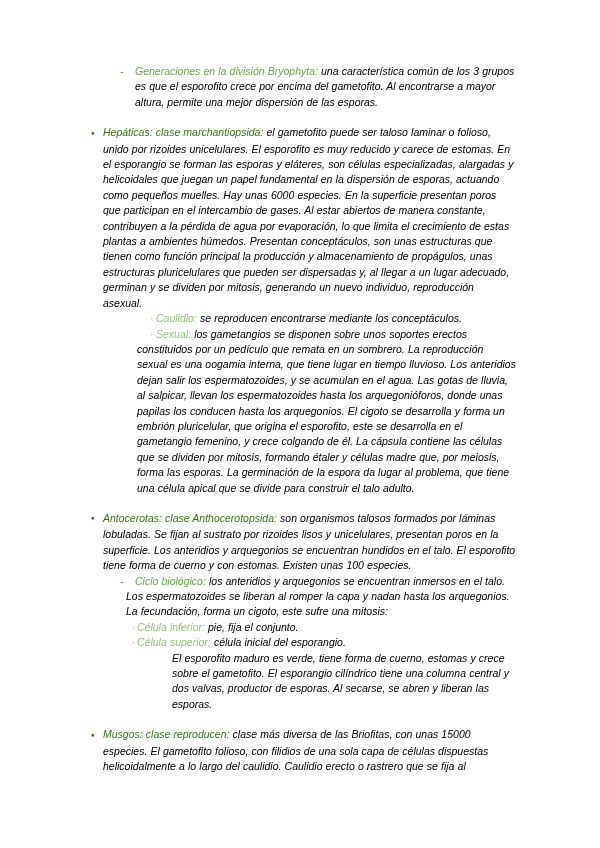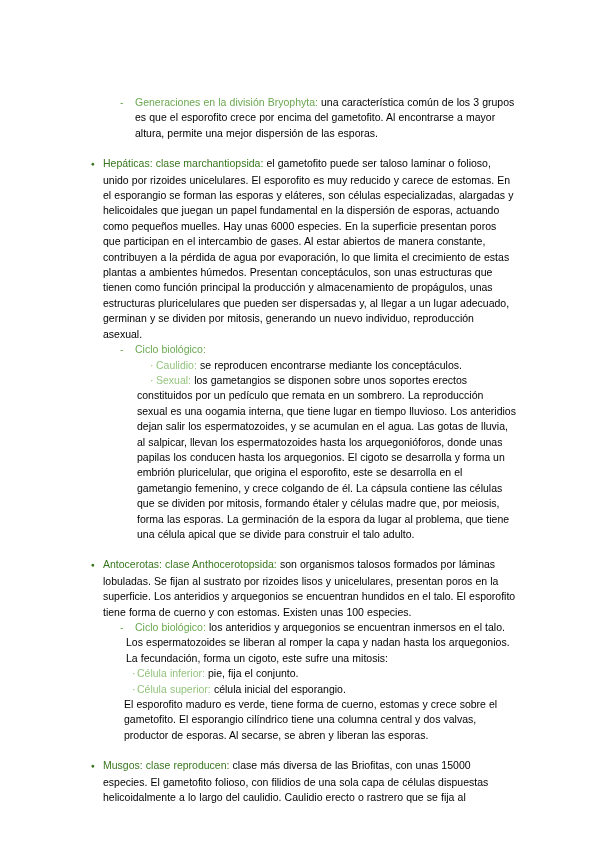--- a/index.html
+++ b/index.html
@@ -12,22 +12,23 @@
     height: 848px;
     overflow: hidden;
     font-family: "Liberation Sans", "DejaVu Sans", sans-serif;
     font-size: 10.5px;
     line-height: 15.4px;
     color: #000000;
     -webkit-font-smoothing: antialiased;
   }
   .doc {
     width: 516px;
-    padding-top: 95px;
+    padding-top: 64px;
     box-sizing: border-box;
+    font-style: italic;
   }
   .li {
     margin: 0;
     word-spacing: 0.2px;
   }
   
   .li-1 {
     padding-left: 103px;
     text-indent: -12px;
     margin-top: 15px;
@@ -76,39 +77,39 @@
     text-indent: -5px;
   }
   .li-3b .marker {
     display: inline-block;
     width: 5px;
     text-indent: 0;
   }
   
   .para-2 {
     padding-left: 124px;
+    margin-left: 48px;
   }
   .lead-dark   { color: #38761d; }
   .lead-medium { color: #6aa84f; }
   .lead-light  { color: #93c47d; }
   .marker-dark   { color: #38761d; }
   .marker-medium { color: #6aa84f; }
   .marker-light  { color: #93c47d; }
   .body-text { color: #000000; }
 </style>
 </head>
 <body>
 
 <div class="doc">
 
   <div class="li li-2"><span class="marker marker-medium">-</span><span class="lead-medium">Generaciones en la división Bryophyta:</span> <span class="body-text">una característica común de los 3 grupos es que el esporofito crece por encima del gametofito. Al encontrarse a mayor altura, permite una mejor dispersión de las esporas.</span></div>
 
   <div class="li li-1"><span class="marker marker-dark">●</span><span class="lead-dark">Hepáticas: clase marchantiopsida:</span> <span class="body-text">el gametofito puede ser taloso laminar o folioso, unido por rizoides unicelulares. El esporofito es muy reducido y carece de estomas. En el esporangio se forman las esporas y eláteres, son células especializadas, alargadas y helicoidales que juegan un papel fundamental en la dispersión de esporas, actuando como pequeños muelles. Hay unas 6000 especies. En la superficie presentan poros que participan en el intercambio de gases. Al estar abiertos de manera constante, contribuyen a la pérdida de agua por evaporación, lo que limita el crecimiento de estas plantas a ambientes húmedos. Presentan conceptáculos, son unas estructuras que tienen como función principal la producción y almacenamiento de propágulos, unas estructuras pluricelulares que pueden ser dispersadas y, al llegar a un lugar adecuado, germinan y se dividen por mitosis, generando un nuevo individuo, reproducción asexual.</span></div>
 
-  <div class="li li-2b"><span class="marker marker-medium">-</span><span class="lead-medium">Ciclo biológico:</span></div>
 
   <div class="li li-3a"><span class="marker marker-light">·</span><span class="lead-light">Caulidio:</span> <span class="body-text">se reproducen encontrarse mediante los conceptáculos.</span></div>
 
   <div class="li li-3a"><span class="marker marker-light">·</span><span class="lead-light">Sexual:</span> <span class="body-text">los gametangios se disponen sobre unos soportes erectos constituidos por un pedículo que remata en un sombrero. La reproducción sexual es una oogamia interna, que tiene lugar en tiempo lluvioso. Los anteridios dejan salir los espermatozoides, y se acumulan en el agua. Las gotas de lluvia, al salpicar, llevan los espermatozoides hasta los arquegonióforos, donde unas papilas los conducen hasta los arquegonios. El cigoto se desarrolla y forma un embrión pluricelular, que origina el esporofito, este se desarrolla en el gametangio femenino, y crece colgando de él. La cápsula contiene las células que se dividen por mitosis, formando étaler y células madre que, por meiosis, forma las esporas. La germinación de la espora da lugar al problema, que tiene una célula apical que se divide para construir el talo adulto.</span></div>
 
   <div class="li li-1"><span class="marker marker-dark">●</span><span class="lead-dark">Antocerotas: clase Anthocerotopsida:</span> <span class="body-text">son organismos talosos formados por láminas lobuladas. Se fijan al sustrato por rizoides lisos y unicelulares, presentan poros en la superficie. Los anteridios y arquegonios se encuentran hundidos en el talo. El esporofito tiene forma de cuerno y con estomas. Existen unas 100 especies.</span></div>
 
   <div class="li li-2b"><span class="marker marker-medium">-</span><span class="lead-medium">Ciclo biológico:</span> <span class="body-text">los anteridios y arquegonios se encuentran inmersos en el talo. Los espermatozoides se liberan al romper la capa y nadan hasta los arquegonios. La fecundación, forma un cigoto, este sufre una mitosis:</span></div>
 
   <div class="li li-3b"><span class="marker marker-light">·</span><span class="lead-light">Célula inferior:</span> <span class="body-text">pie, fija el conjunto.</span></div>

